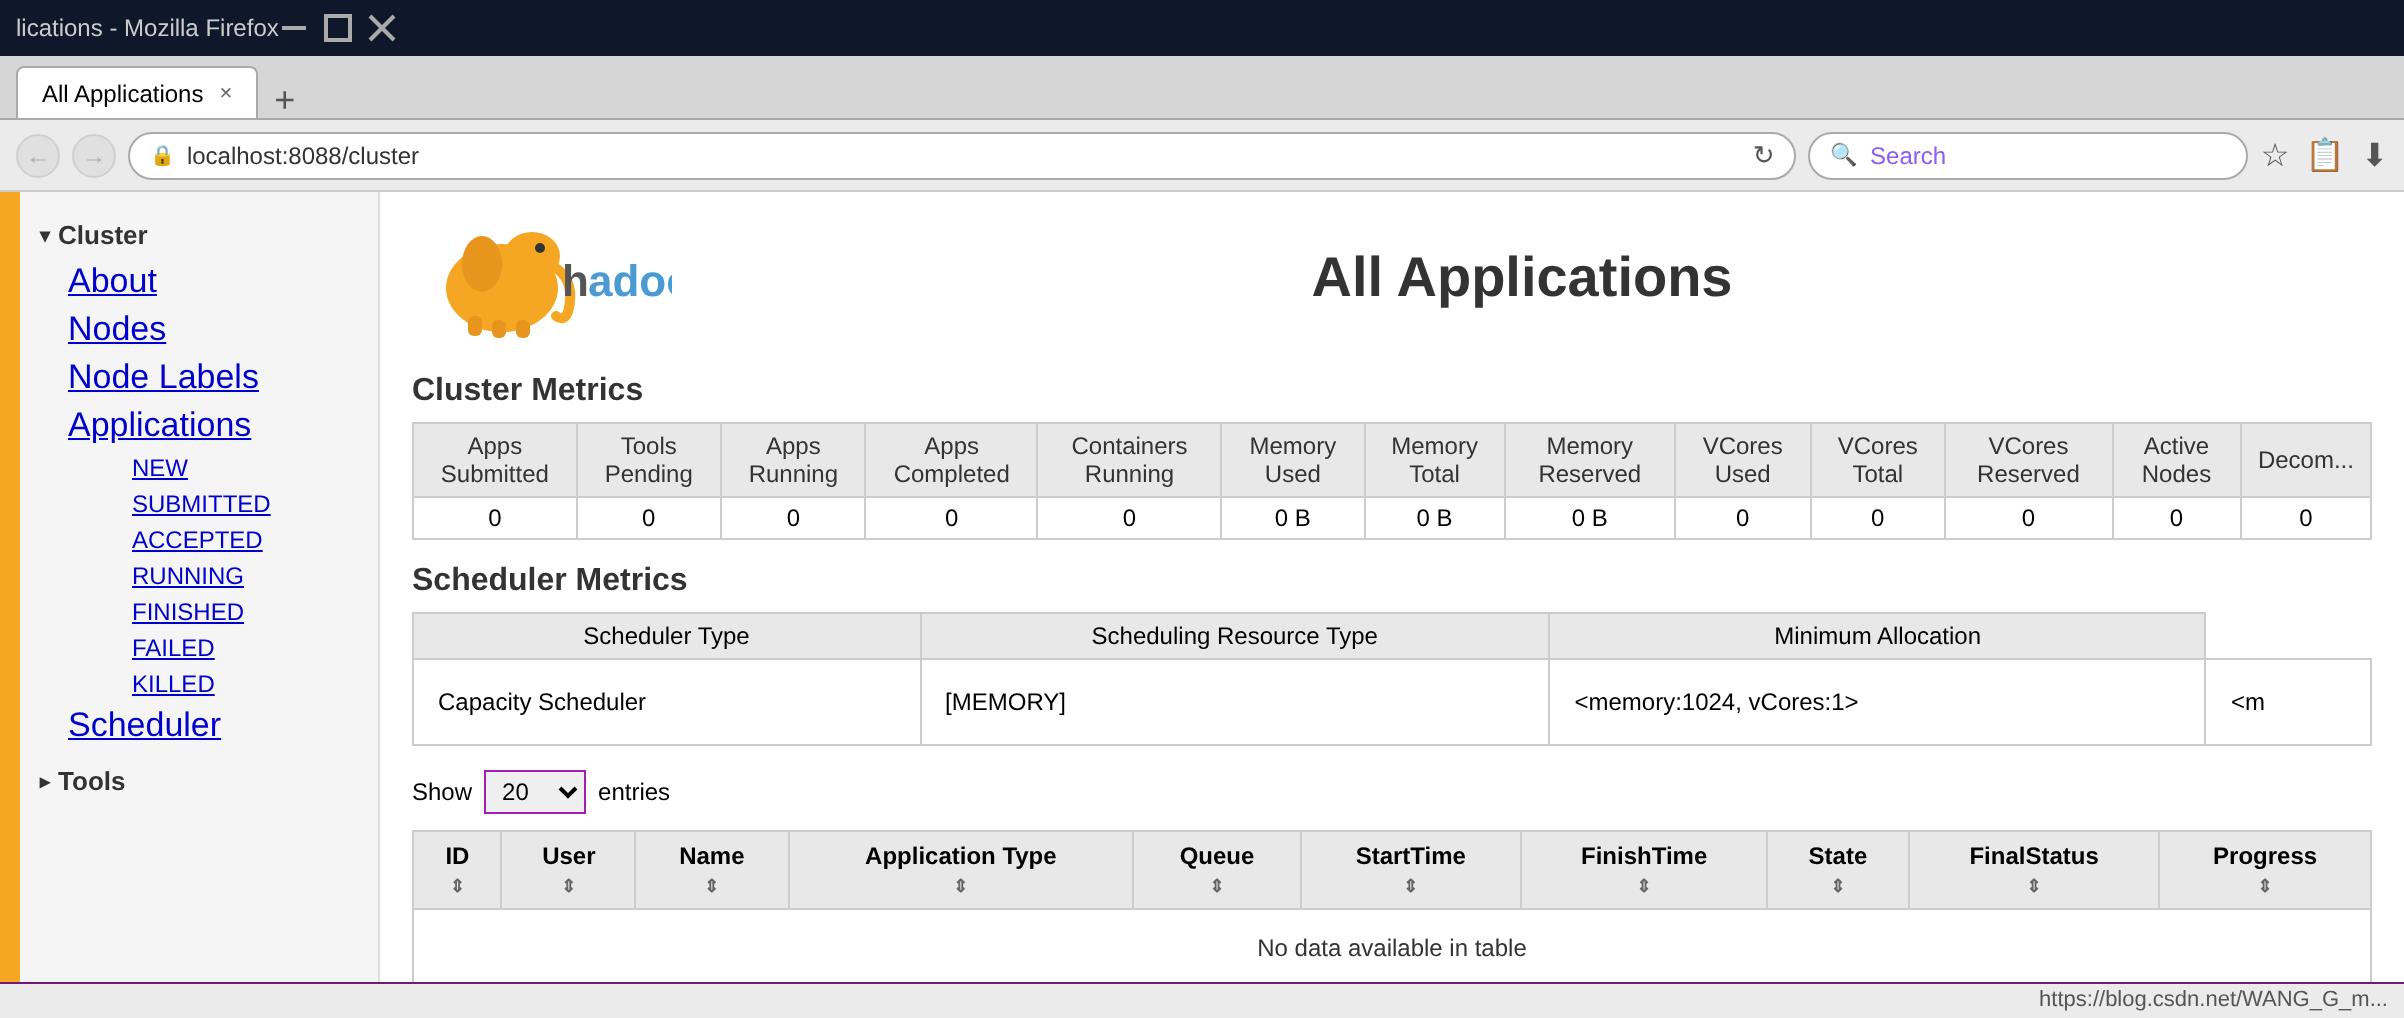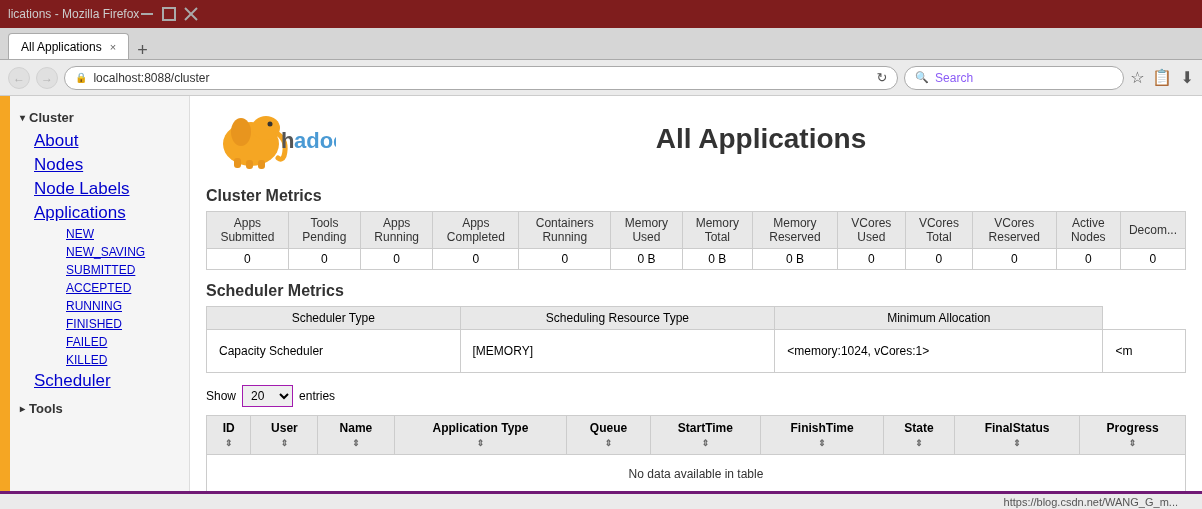--- a/index.html
+++ b/index.html
@@ -1,20 +1,20 @@
 <!DOCTYPE html>
 <html><head>
   <meta charset="utf-8">
   <style>
     * { margin: 0; padding: 0; box-sizing: border-box; }
     body { font-family: Arial, sans-serif; font-size: 13px; background: #fff; overflow: hidden; }
 
     
     .browser-titlebar {
-      background: #7f1d1d;
+      background: #0f172a;
       color: #ccc;
       padding: 4px 8px;
       font-size: 12px;
       display: flex;
       align-items: center;
       height: 28px;
     }
     .browser-titlebar-icons { display: flex; gap: 6px; }
     .browser-titlebar-icon { width: 16px; height: 16px; fill: #aaa; }
 
@@ -283,27 +283,27 @@
       padding: 4px 8px;
       border: 1px solid #ccc;
     }
 
     .status-bar {
       position: fixed;
       bottom: 0;
       left: 0;
       right: 0;
       background: #ebebeb;
-      border-top: 3px solid #701a75;
-      padding: 2px 24px;
+      border-top: 1px solid #701a75;
+      padding: 2px 8px;
       font-size: 11px;
       color: #555;
       height: 18px;
       display: flex;
-      align-items: center;
+      align-items: flex-start;
       justify-content: flex-end;
     }
   </style>
 </head>
 <body>
 
 <div class="browser-titlebar">
   <span>lications - Mozilla Firefox</span>
   <div class="browser-titlebar-icons">
     <svg class="browser-titlebar-icon" viewBox="0 0 16 16">
@@ -355,21 +355,20 @@
     <div class="sidebar-section">
       <div class="sidebar-section-header">
         <span class="arrow">▾</span>
         <span>Cluster</span>
       </div>
       <a class="sidebar-link">About</a>
       <a class="sidebar-link">Nodes</a>
       <a class="sidebar-link">Node Labels</a>
       <a class="sidebar-link">Applications</a>
       <a class="sidebar-sublink">NEW</a>
-      <a class="sidebar-sublink">NEW_SAVING</a>
       <a class="sidebar-sublink">SUBMITTED</a>
       <a class="sidebar-sublink">ACCEPTED</a>
       <a class="sidebar-sublink">RUNNING</a>
       <a class="sidebar-sublink">FINISHED</a>
       <a class="sidebar-sublink">FAILED</a>
       <a class="sidebar-sublink">KILLED</a>
       <a class="sidebar-link">Scheduler</a>
     </div>
 
     <div class="sidebar-section">

